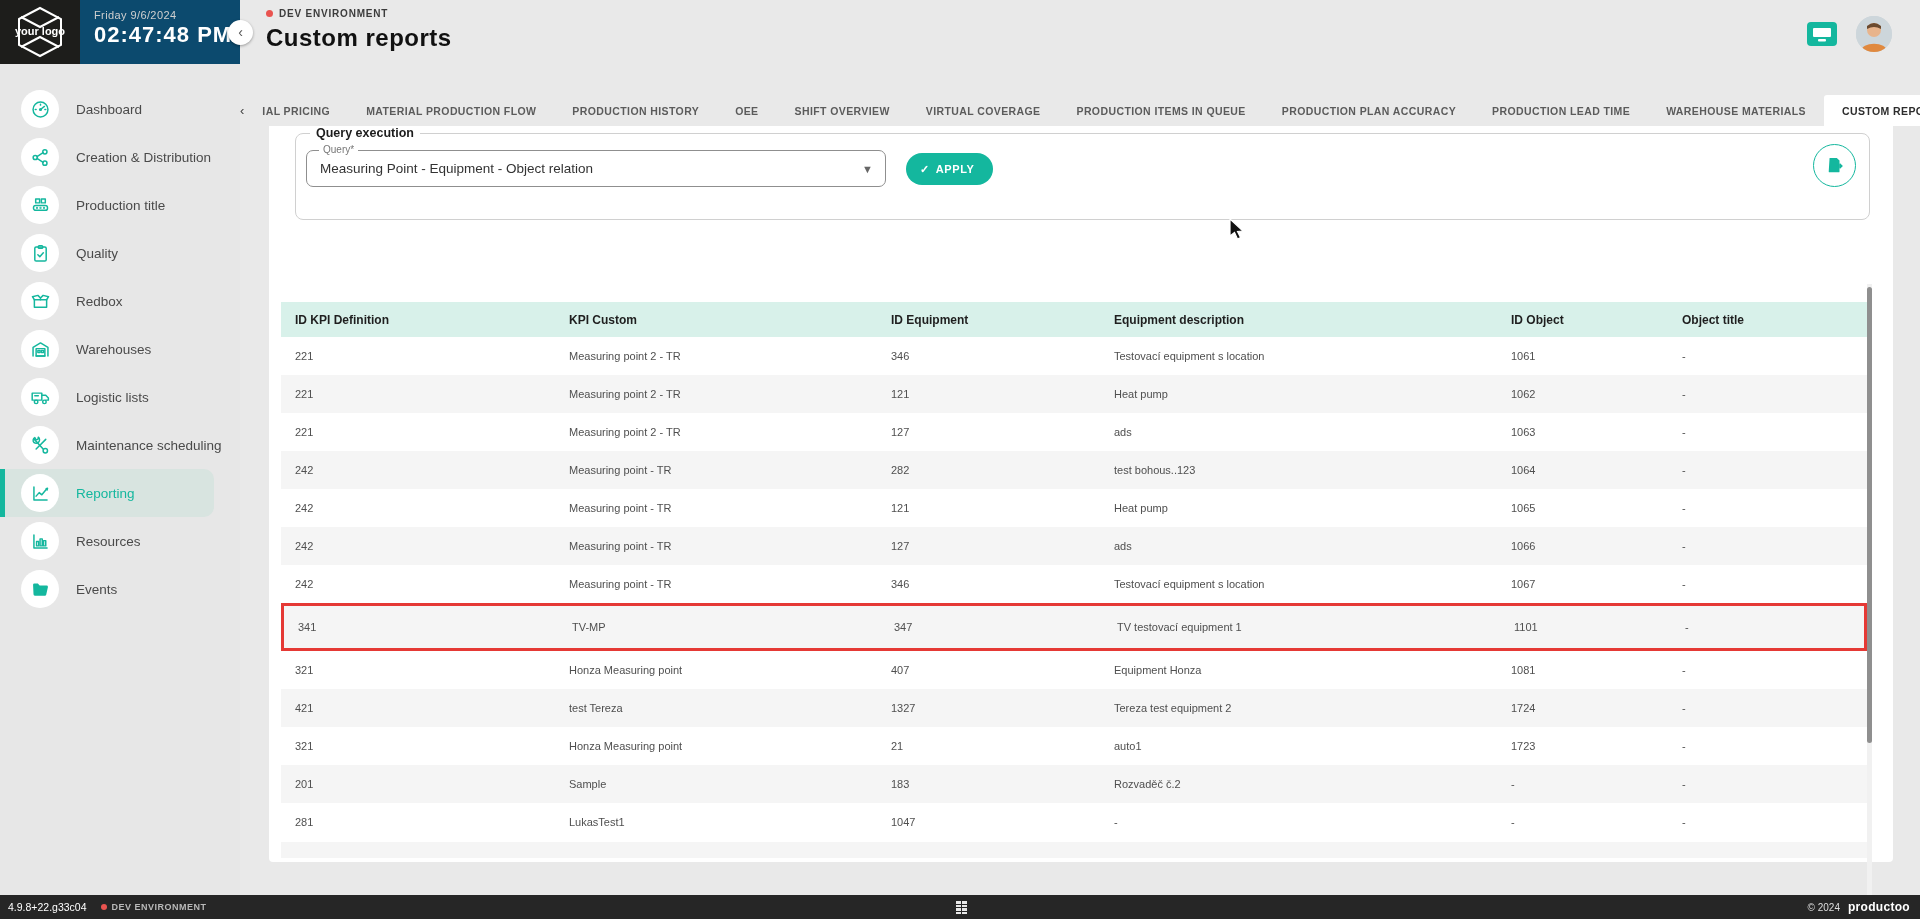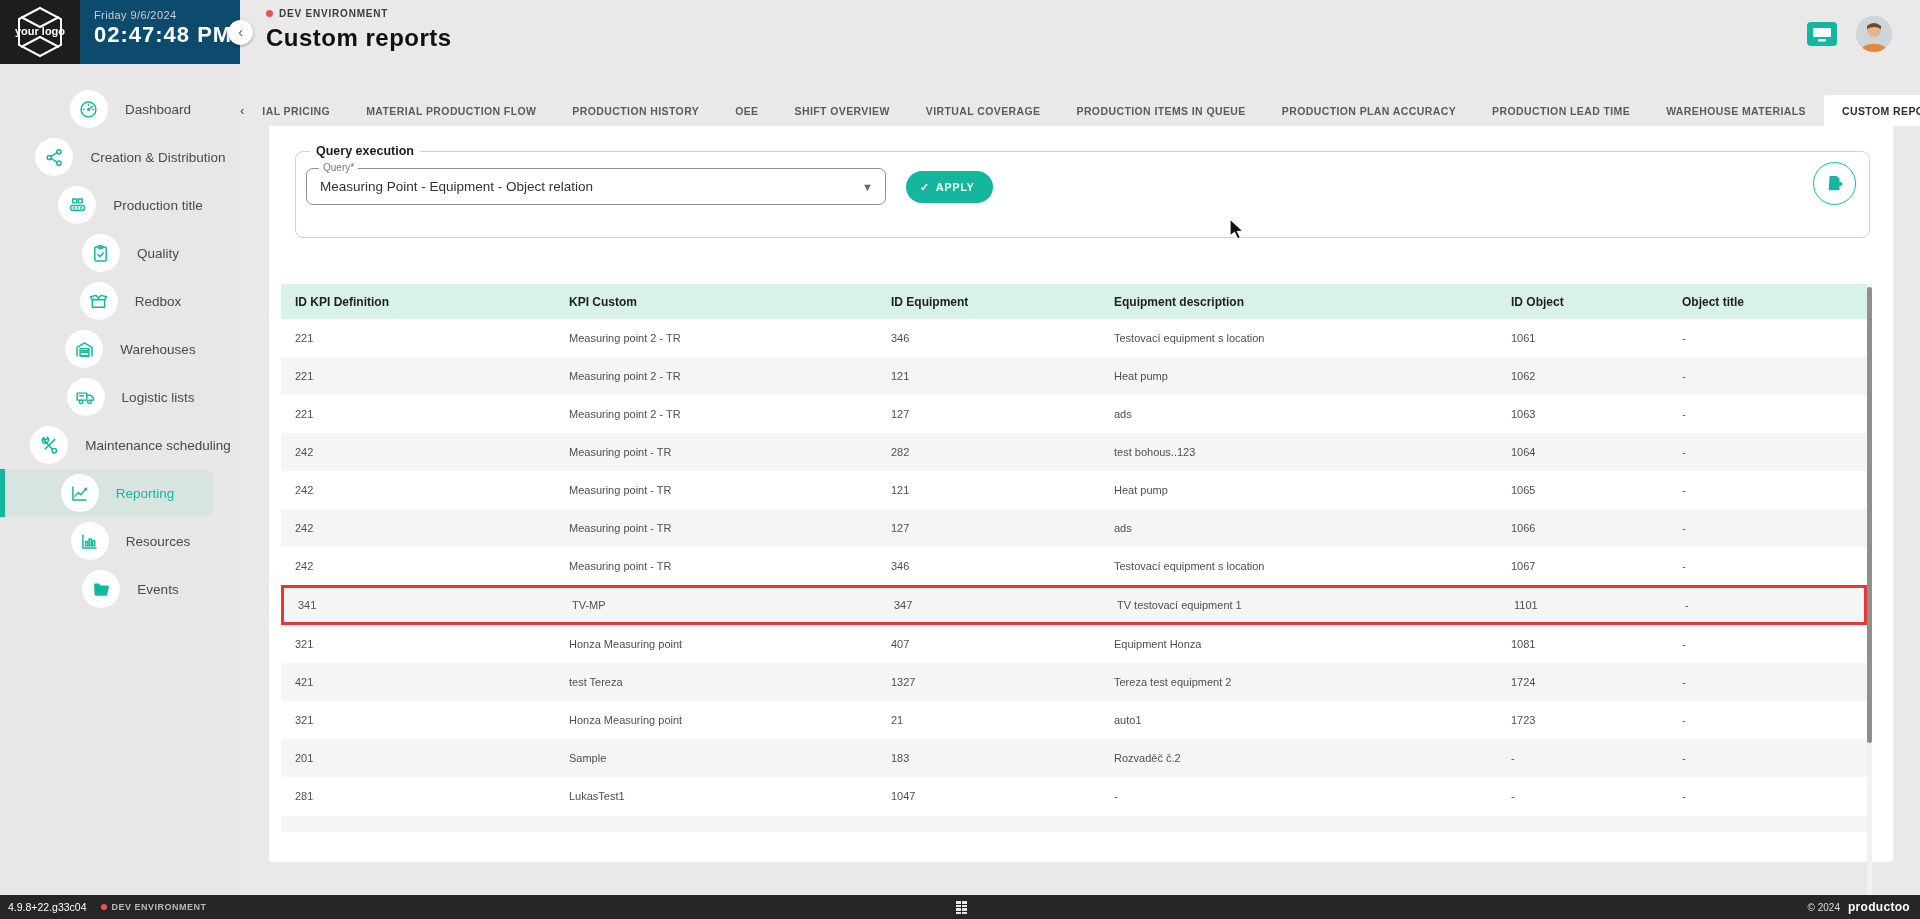--- a/index.html
+++ b/index.html
@@ -10,21 +10,21 @@
   .sidebar { position:absolute; left:0; top:0; width:240px; height:895px; background:#e7e7e7; z-index:3; }
   .sidebar-header { display:flex; height:64px; }
   .logo-box { width:80px; height:64px; background:#1d1d1b; display:flex; align-items:center; justify-content:center; }
   .dt-box { flex:1; background:#0c4a6e; color:#fff; padding:9px 0 0 14px; }
   .dt-date { font-size:11px; color:#cfcfcf; letter-spacing:.4px; }
   .dt-time { font-size:22px; font-weight:bold; letter-spacing:1px; margin-top:1px; }
   .collapse-btn { position:absolute; left:228px; top:20px; width:25px; height:25px; border-radius:50%;
     background:#fff; border:none; box-shadow:0 1px 3px rgba(0,0,0,.35); color:#555; font-size:14px;
     line-height:23px; text-align:center; cursor:pointer; z-index:6; }
   .nav { padding-top:21px; }
-  .nav-item { position:relative; display:flex; align-items:center; height:48px; cursor:pointer;justify-content:center; }
+  .nav-item { position:relative; display:flex; align-items:center; height:48px; cursor:pointer; }
   .nav-icon { width:38px; height:38px; border-radius:50%; background:#fff; margin-left:21px;
     display:flex; align-items:center; justify-content:center; flex:0 0 auto; }
   .nav-icon svg { width:21px; height:21px; stroke:#14b79e; fill:none; stroke-width:1.7; stroke-linecap:round; stroke-linejoin:round; }
   .nav-label { margin-left:17px; font-size:13.5px; color:#4a4a4a; }
   .nav-item.active { background:#d8e4e0; border-radius:0 10px 10px 0; width:214px; }
   .nav-item.active::before { content:""; position:absolute; left:0; top:0; width:5px; height:48px; background:#14b79e; }
   .nav-item.active .nav-label { color:#14b79e; }
 
   
   .main { position:absolute; left:240px; top:0; width:1680px; height:895px; }
@@ -42,43 +42,43 @@
   .tab-scroll { width:36px; border:none; background:transparent; color:#444; font-size:13px; cursor:pointer; }
   .tabs { flex:1; display:flex; justify-content:space-between; }
   .tab { display:flex; align-items:center; padding:0 18px; font-size:10.5px; font-weight:bold; color:#5b5b5b;
     letter-spacing:.4px; cursor:pointer; white-space:nowrap; }
   .tab.active { background:#fff; color:#2d2d2d; border-radius:3px 3px 0 0; }
 
   
   .panel { position:absolute; left:29px; top:126px; width:1624px; height:736px; background:#fff; border-radius:0 0 4px 4px; }
 
   
-  .query-box { position:absolute; left:26px; top:18px; width:1575px; height:94px; border:1px solid #d0d0d0; border-radius:8px; }
+  .query-box { position:absolute; left:26px; top:0; width:1575px; height:94px; border:1px solid #d0d0d0; border-radius:8px; }
   .query-box legend { margin-left:14px; padding:0 6px; font-size:12.5px; font-weight:bold; color:#1d1d1d; }
   .select { position:absolute; left:10px; top:10px; width:580px; height:37px; border:1px solid #8f8f8f; border-radius:7px;
     display:flex; align-items:center; cursor:pointer; background:#fff; }
   .select-label { position:absolute; left:12px; top:-7px; background:#fff; padding:0 4px; font-size:10px; color:#777; }
   .select-value { margin-left:13px; font-size:13.5px; color:#333; }
   .select-arrow { position:absolute; right:12px; color:#666; font-size:11px; }
   .apply-btn { position:absolute; left:610px; top:13px; height:32px; padding:0 18px 0 14px; border:none; border-radius:17px;
     background:#14b79e; color:#fff; font-size:11px; font-weight:bold; letter-spacing:.6px; cursor:pointer;
     display:flex; align-items:center; gap:6px; font-family:"Liberation Sans",sans-serif; }
   .export-btn { position:absolute; right:13px; top:4px; width:43px; height:43px; border-radius:50%;
     border:1.5px solid #14b79e; background:#fff; cursor:pointer; display:flex; align-items:center; justify-content:center; }
   .export-btn svg { width:18px; height:18px; fill:#14b79e; }
 
   
-  .table { position:absolute; left:12px; top:158px; width:1586px; }
+  .table { position:absolute; left:12px; top:176px; width:1586px; }
   .trow { display:grid; grid-template-columns:274px 322px 223px 397px 171px 1fr; align-items:center; }
   .trow > div { padding-left:14px; font-size:11px; color:#4f4f4f; overflow:hidden; white-space:nowrap; }
   .thead { height:35px; background:#d8f1ea; }
   .thead > div { font-size:12px; font-weight:bold; color:#1f1f1f; }
   .tbody .trow { height:38px; cursor:pointer; }
   .tbody .trow:nth-child(even) { background:#f5f5f5; }
-  .tbody .trow.hl { height:40px; border:3px solid #e53935; background:#f5f5f5; }
+  .tbody .trow.hl { height:48px; border:3px solid #e53935; background:#f5f5f5; }
   .row-stub { height:16px; background:#f5f5f5; margin-top:1px; }
 
   
   .vscroll { position:absolute; right:21px; top:158px; width:5px; height:686px; background:#f1f1f1; }
   .vscroll-thumb { position:absolute; top:3px; left:0; width:5px; height:456px; background:#8f8f8f; border-radius:3px; cursor:pointer; }
 
   
   .footer { position:absolute; left:0; bottom:0; width:1920px; height:24px; background:#262626; z-index:9;
     display:flex; align-items:center; color:#fff; }
   .f-version { font-size:10.5px; margin-left:8px; }

